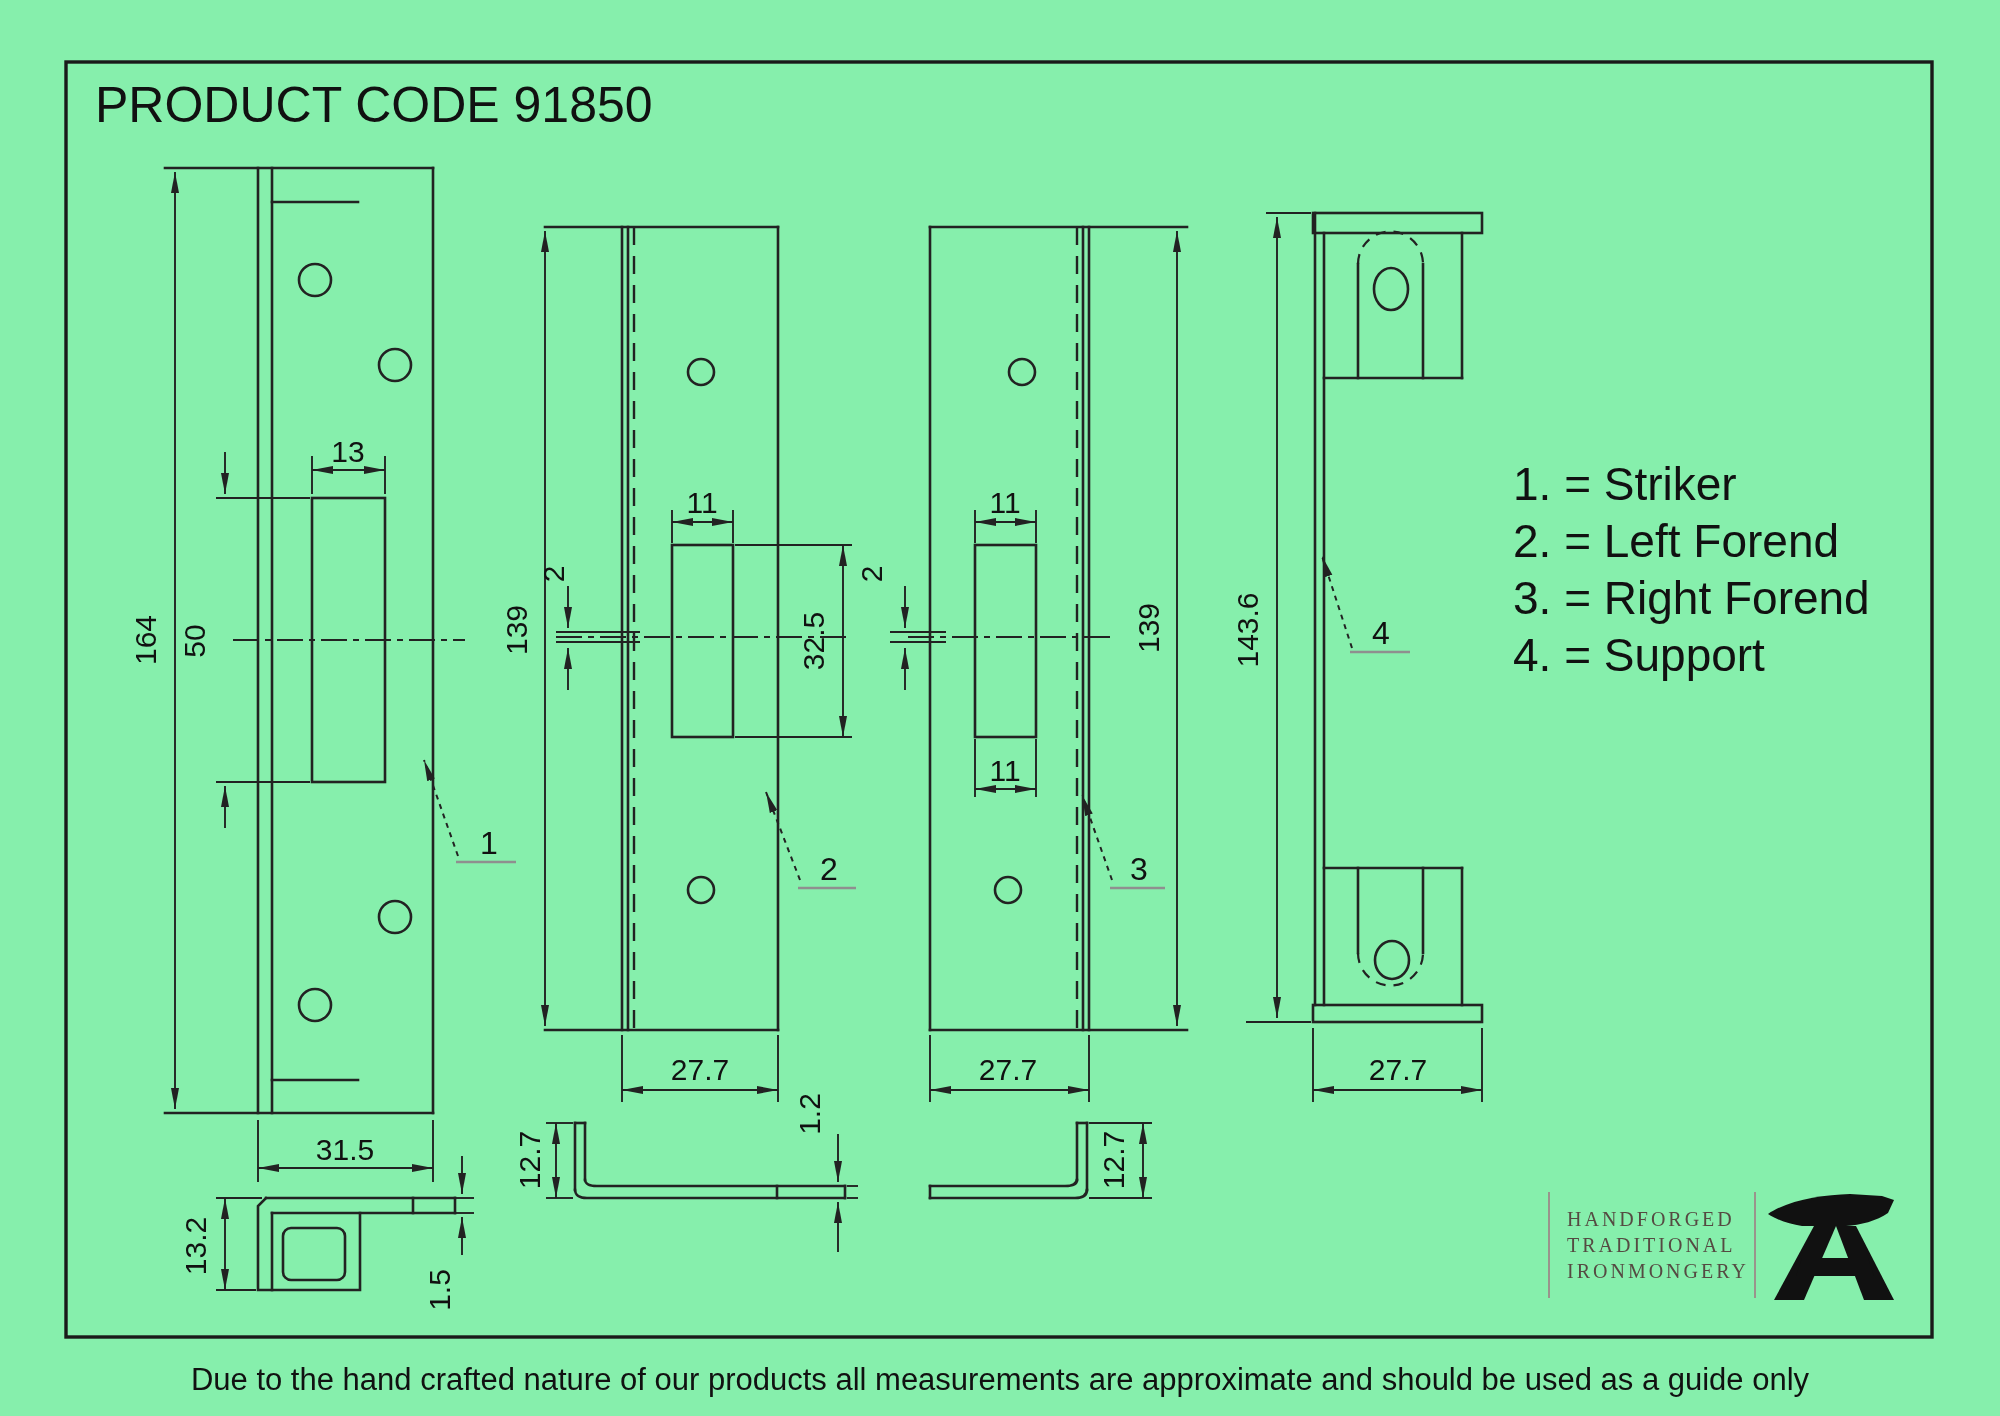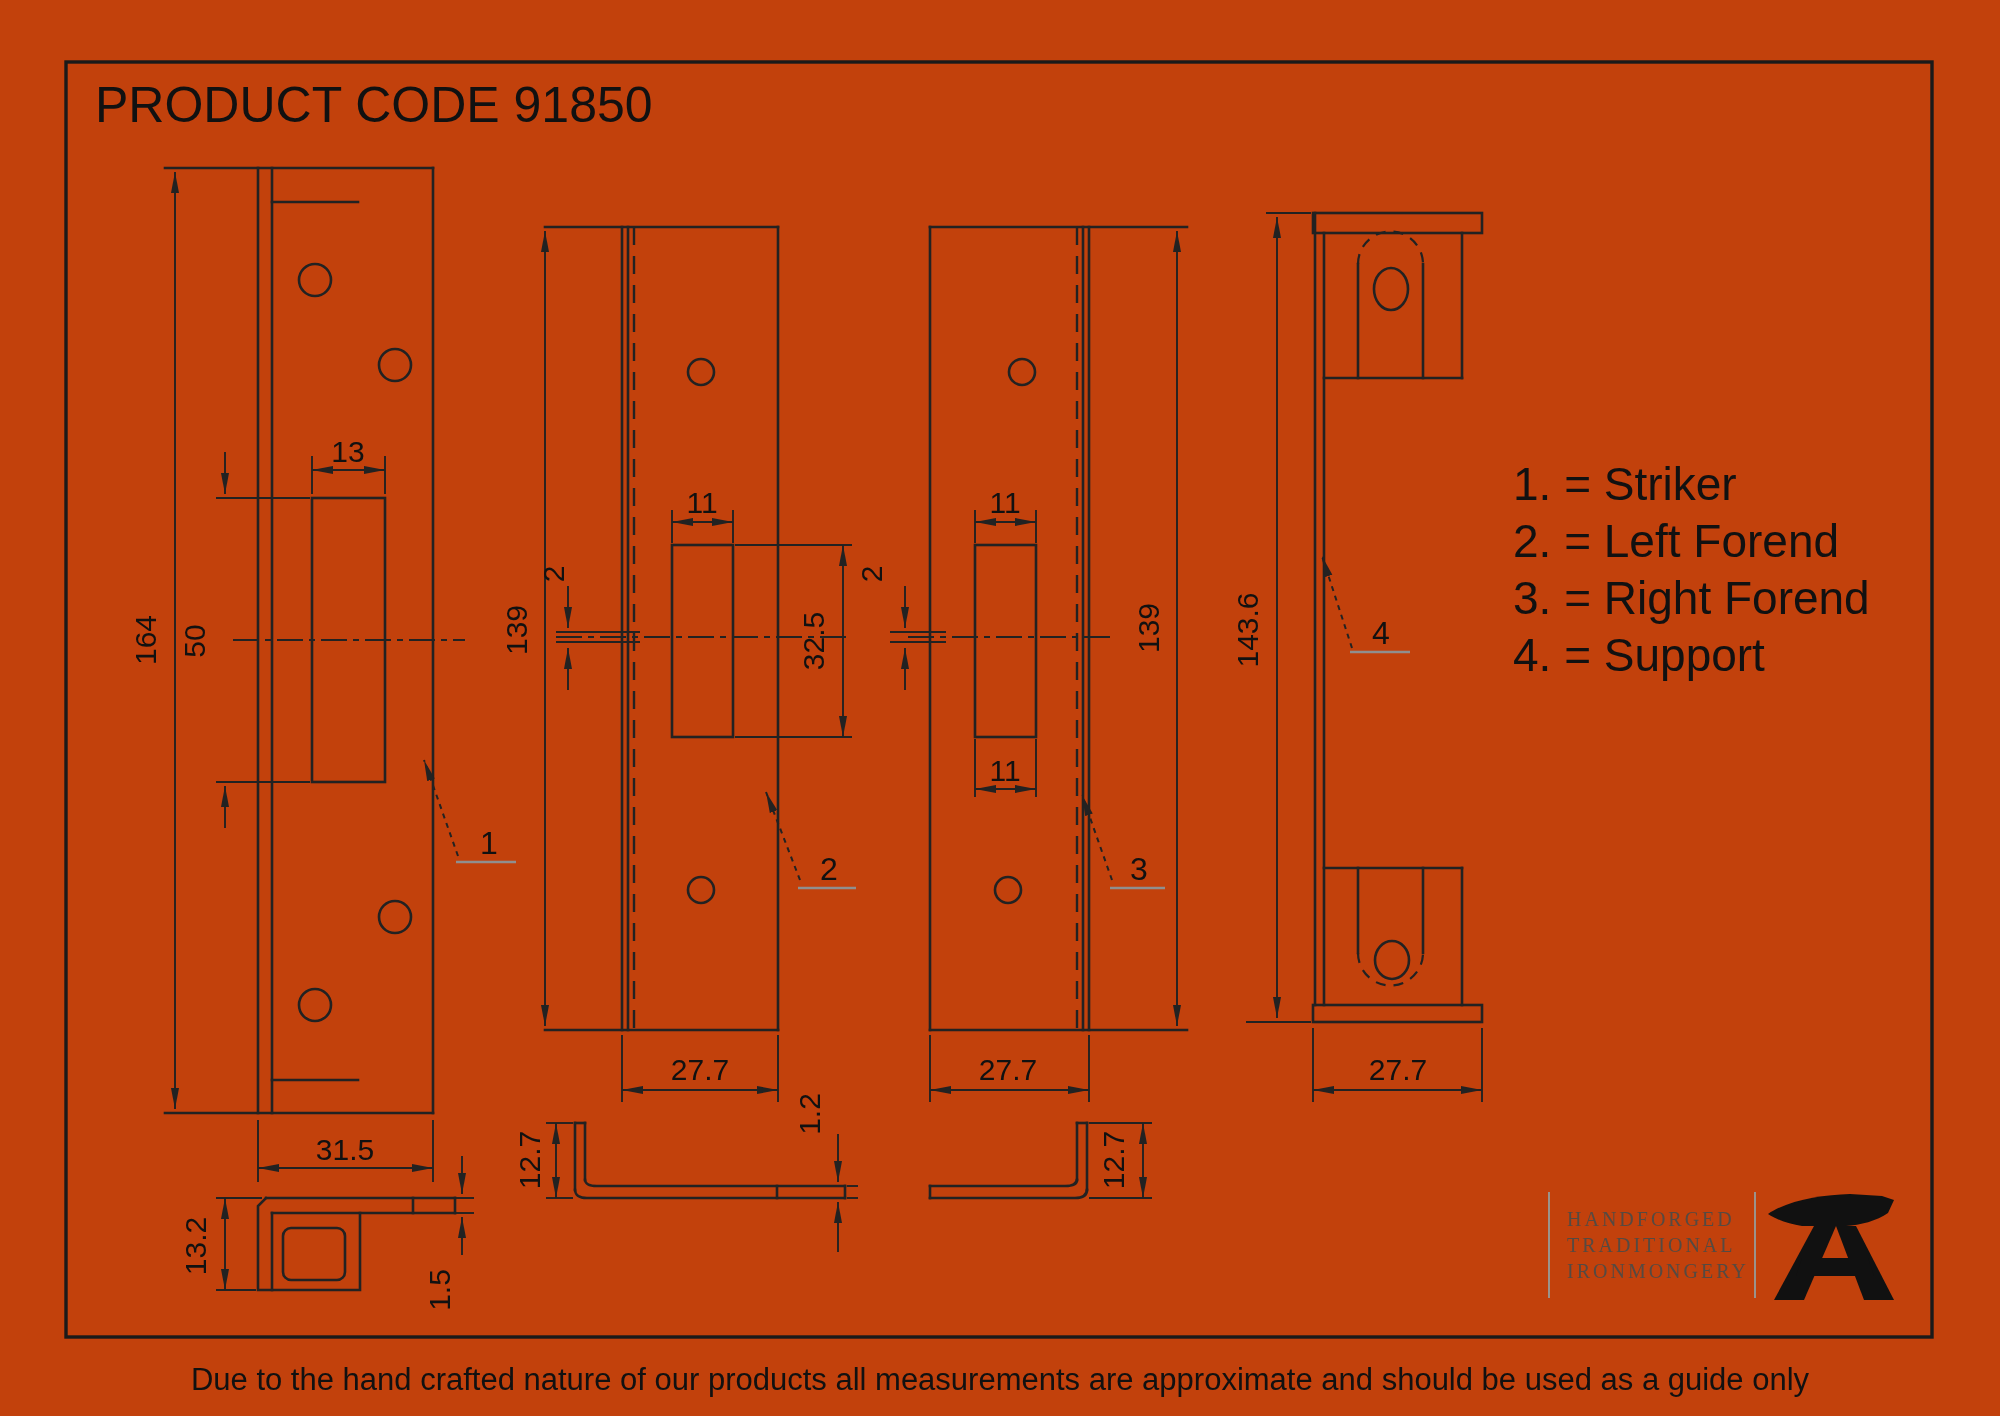--- a/index.html
+++ b/index.html
@@ -1,16 +1,16 @@
 <!DOCTYPE html>
 <html><head>
 <meta charset="utf-8">
 <style>
   html,body{margin:0;padding:0;background:#ffffff;}
-  .page{position:relative;width:2000px;height:1416px;background:#c2410c;overflow:hidden;}
+  .page{position:relative;width:2000px;height:1416px;background:#86efac;overflow:hidden;}
   svg{position:absolute;left:0;top:0;}
   
   .ol{stroke:#222;stroke-width:2.6;fill:none;stroke-linecap:square;}
   .dl{stroke:#222;stroke-width:1.9;fill:none;stroke-linecap:butt;}
   .cl{stroke:#222;stroke-width:1.9;fill:none;stroke-dasharray:26 6 6 6;}
   .bd{stroke:#222;stroke-width:2.4;fill:none;stroke-dasharray:18 11;}
   .hid{stroke:#222;stroke-width:2.2;fill:none;stroke-dasharray:10 8;}
   .ldr{stroke:#222;stroke-width:2;fill:none;stroke-dasharray:5 5;}
   .ul{stroke:#8f8f8f;stroke-width:2.6;fill:none;}
   .rule{stroke:#9a938c;stroke-width:2;fill:none;}

